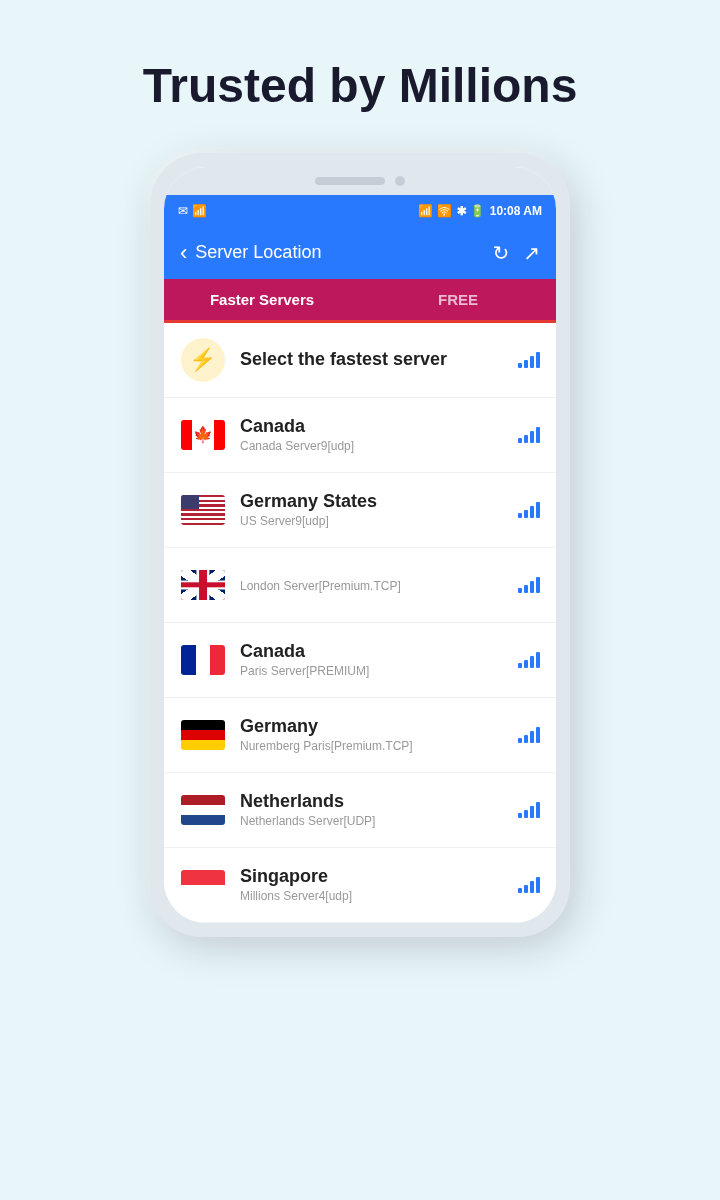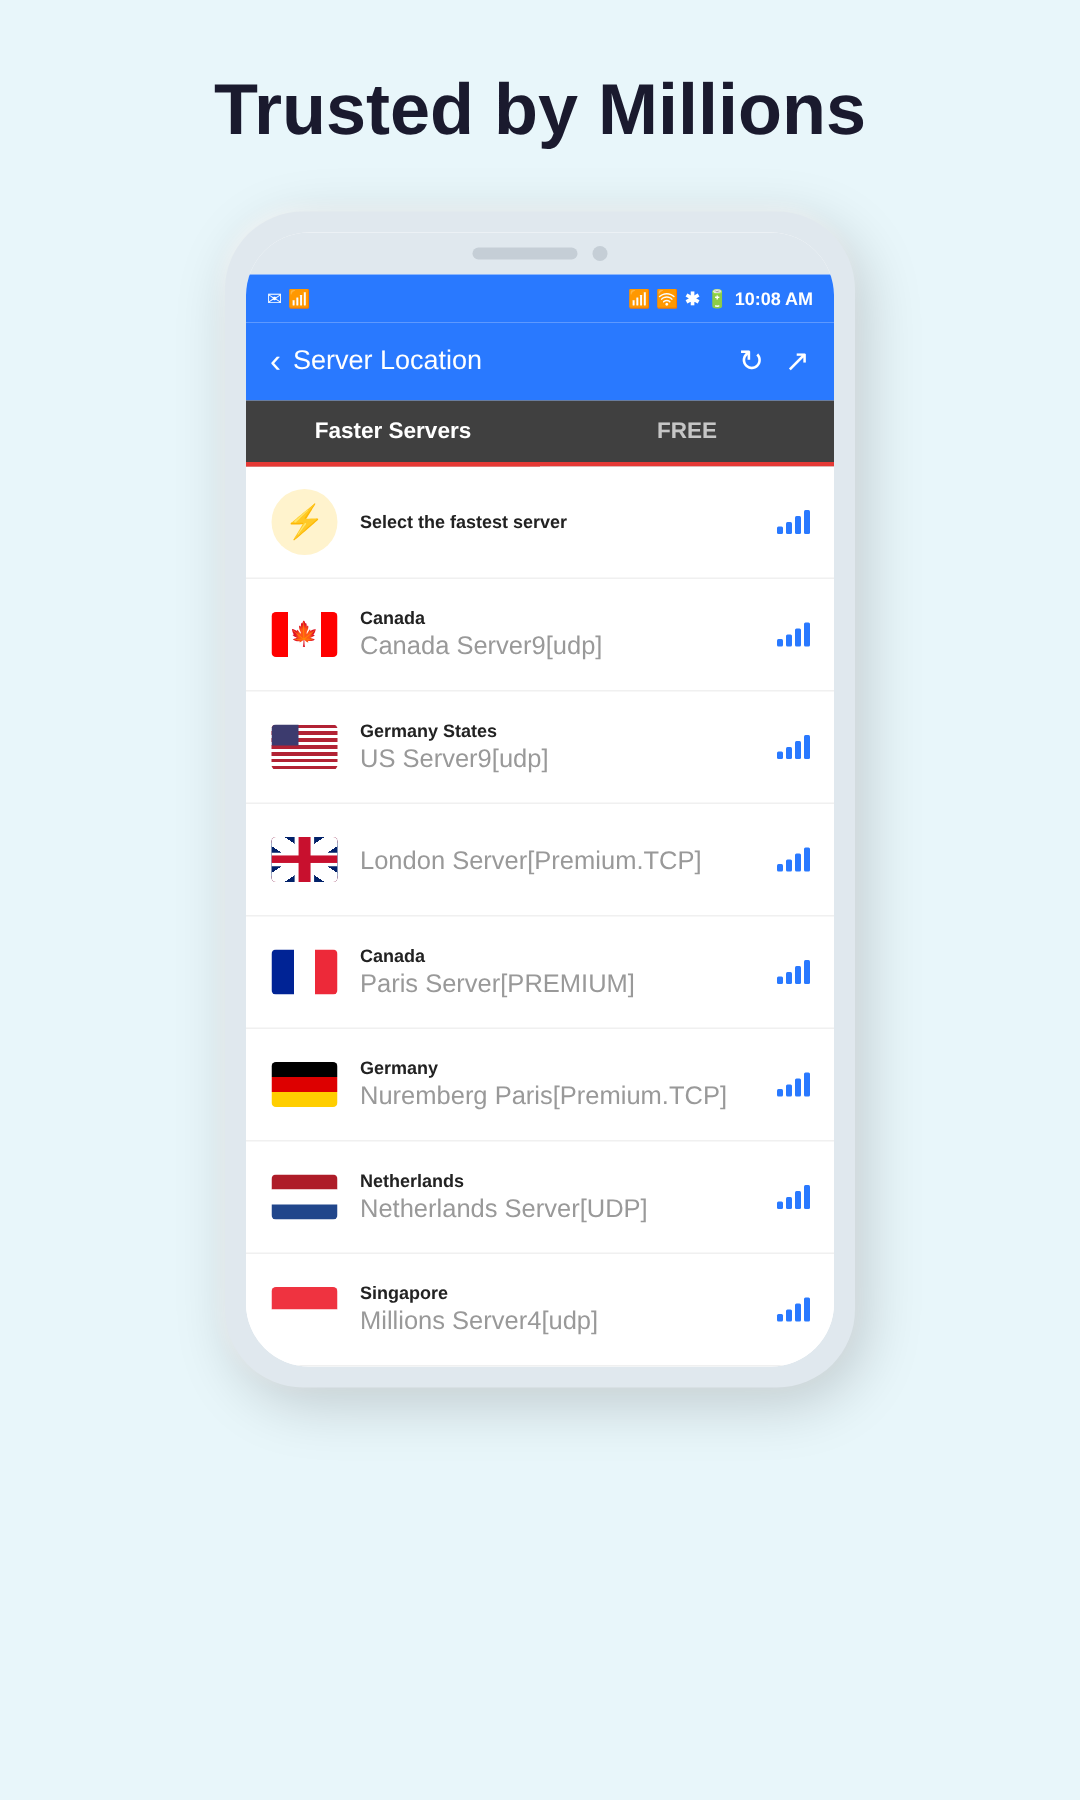--- a/index.html
+++ b/index.html
@@ -11,21 +11,21 @@
       font-family: 'Arial', sans-serif;
       overflow: hidden;
       display: flex;
       flex-direction: column;
       align-items: center;
     }
 
     .header-section {
       width: 100%;
       text-align: center;
-      padding: 48px 40px 30px;
+      padding: 60px 40px 30px;
     }
 
     .main-title {
       font-size: 48px;
       font-weight: 900;
       color: #1a1a2e;
       line-height: 1.1;
       margin-bottom: 10px;
     }
 
@@ -125,21 +125,21 @@
       font-weight: 500;
     }
 
     .nav-right {
       display: flex;
       gap: 14px;
     }
 
     
     .tabs-bar {
-      background: #404040;
+      background: #be185d;
       display: flex;
       border-bottom: 3px solid #e53935;
     }
 
     .tab {
       flex: 1;
       text-align: center;
       padding: 12px 0;
       font-size: 15px;
       font-weight: 600;
@@ -180,27 +180,27 @@
       justify-content: center;
       margin-right: 14px;
       flex-shrink: 0;
     }
 
     .server-info {
       flex: 1;
     }
 
     .server-name {
-      font-size: 12px;
+      font-size: 18px;
       font-weight: 600;
       color: #222;
     }
 
     .server-detail {
-      font-size: 17px;
+      font-size: 12px;
       color: #999;
       margin-top: 2px;
     }
 
     
     .flag {
       width: 44px;
       height: 30px;
       border-radius: 3px;
       overflow: hidden;

